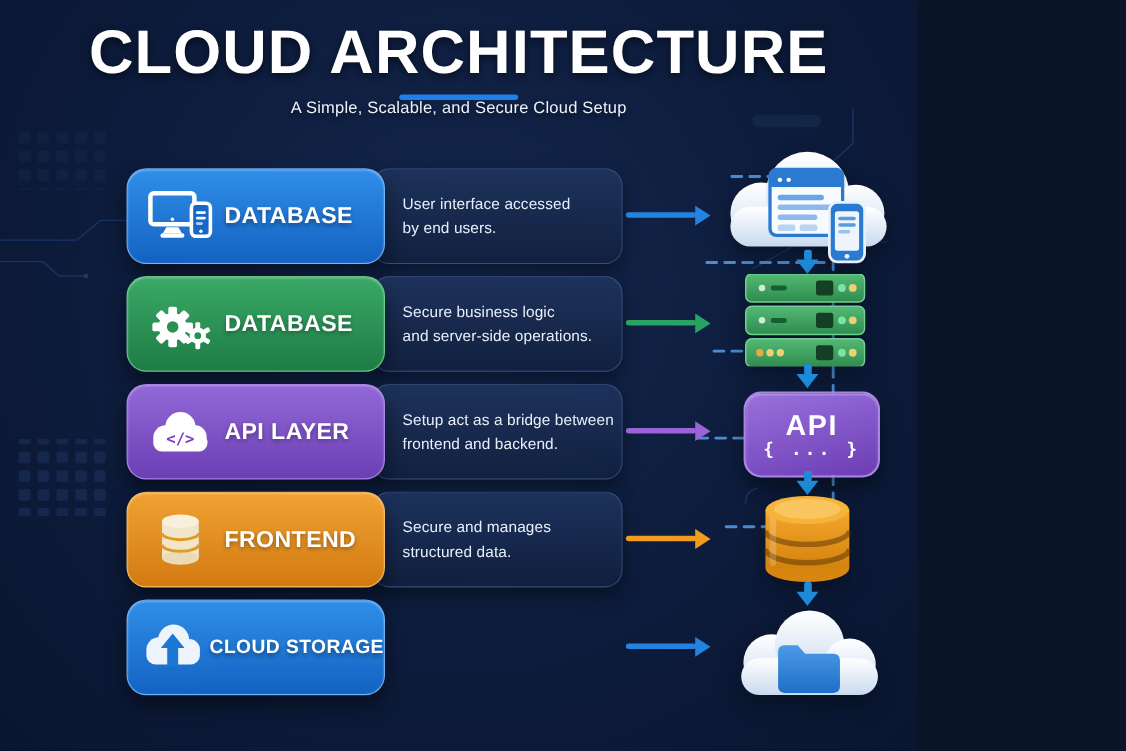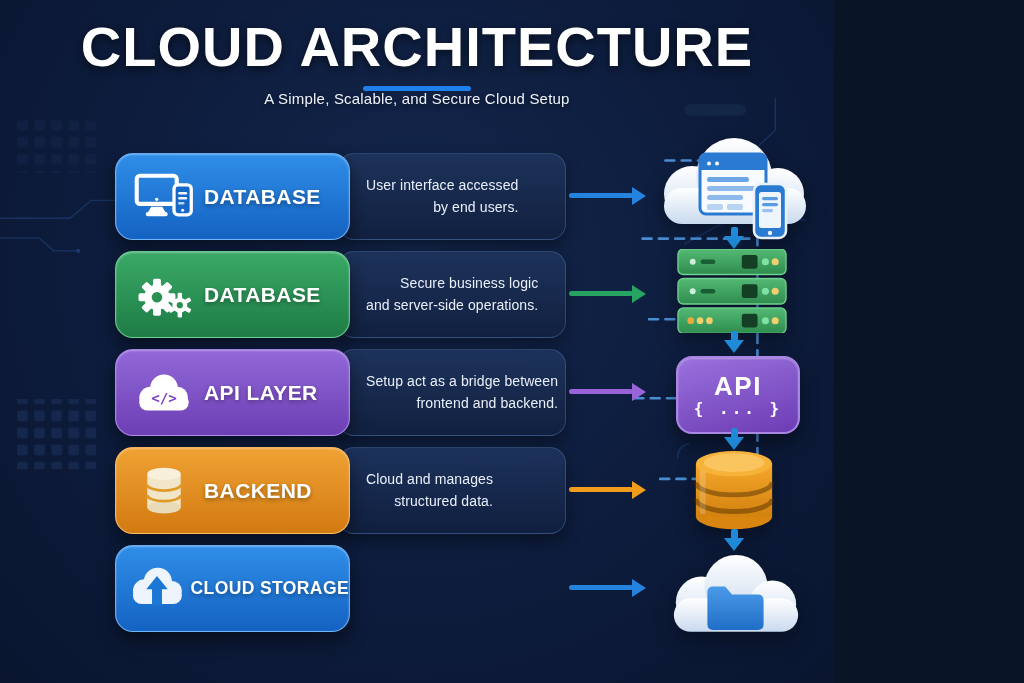--- a/index.html
+++ b/index.html
@@ -31,21 +31,21 @@
 
   .desc{
     position:absolute;left:338px;top:0;width:226px;height:85px;border-radius:16px;
     background:linear-gradient(180deg, rgba(30,51,92,.94), rgba(17,32,63,.94));
     border:1px solid rgba(112,152,212,.30);
     box-shadow:0 7px 16px rgba(0,0,0,.38);
     display:flex;align-items:center;
   }
   .desc p{
     margin:0;padding:0 4px 0 27px;font-size:14px;line-height:1.55;color:#e9effa;
-    white-space:pre-line;letter-spacing:.1px;text-align:right;
+    white-space:pre-line;letter-spacing:.1px;
   }
   .chip{
     position:absolute;left:115px;top:0;width:233px;height:85px;border-radius:18px;
     display:flex;align-items:center;z-index:3;
     box-shadow:0 9px 18px rgba(0,0,0,.45), inset 0 1px 2px rgba(255,255,255,.35);
   }
   .chip .icon-box{width:72px;margin-left:12px;display:flex;justify-content:center;align-items:center;}
   .chip .chip-label{color:#fff;font-weight:bold;font-size:21px;letter-spacing:.4px;
     text-shadow:0 2px 4px rgba(0,0,0,.35);margin-left:4px;white-space:nowrap;}
   .chip .chip-label.small{font-size:17.5px}
@@ -210,34 +210,34 @@
           <text x="37" y="37.5" font-size="17" font-weight="bold" fill="#7a3fc9" text-anchor="middle" font-family="DejaVu Sans Mono, monospace">&lt;/&gt;</text>
         </svg>
       </span>
       <span class="chip-label">API LAYER</span>
     </div>
     <div class="harrow a-api"></div>
   </div>
 
   <div class="row r3">
     <div class="desc">
-      <p>Cloud and manages
+      <p>Secure and manages
 structured data.</p>
     </div>
     <div class="chip c-database">
       <span class="icon-box">
         <svg width="44" viewBox="0 0 50 56">
           <rect x="6" y="9" width="38" height="38" fill="#f2e6ca"></rect>
           <ellipse cx="25" cy="47" rx="19" ry="7" fill="#eadbb8"></ellipse>
           <path d="M6 21 a19 7 0 0 0 38 0" stroke="#df9b26" stroke-width="3" fill="none"></path>
           <path d="M6 33 a19 7 0 0 0 38 0" stroke="#df9b26" stroke-width="3" fill="none"></path>
           <ellipse cx="25" cy="9" rx="19" ry="7" fill="#f8f0da"></ellipse>
         </svg>
       </span>
-      <span class="chip-label">BACKEND</span>
+      <span class="chip-label">FRONTEND</span>
     </div>
     <div class="harrow a-database"></div>
   </div>
 
   <div class="row r4">
     <div class="chip c-storage">
       <span class="icon-box">
         <svg width="58" viewBox="0 0 70 54">
           <g fill="#eef4fc">
             <circle cx="20" cy="30" r="14"></circle>

